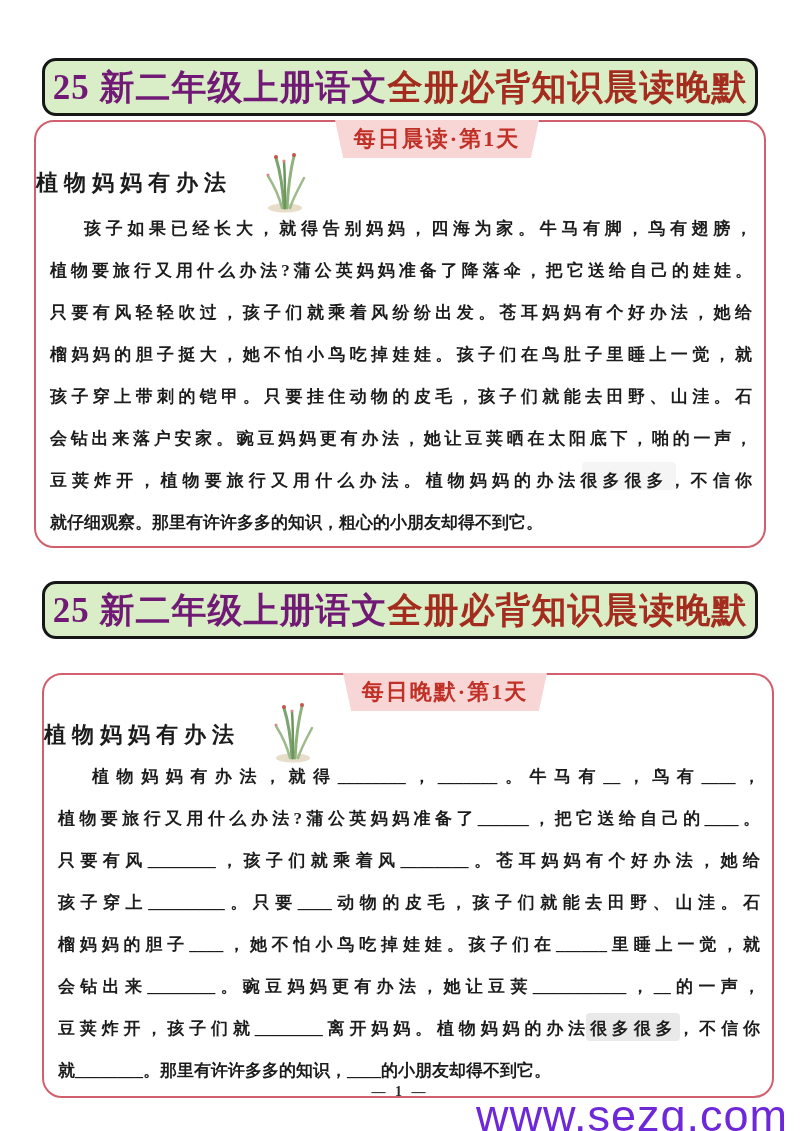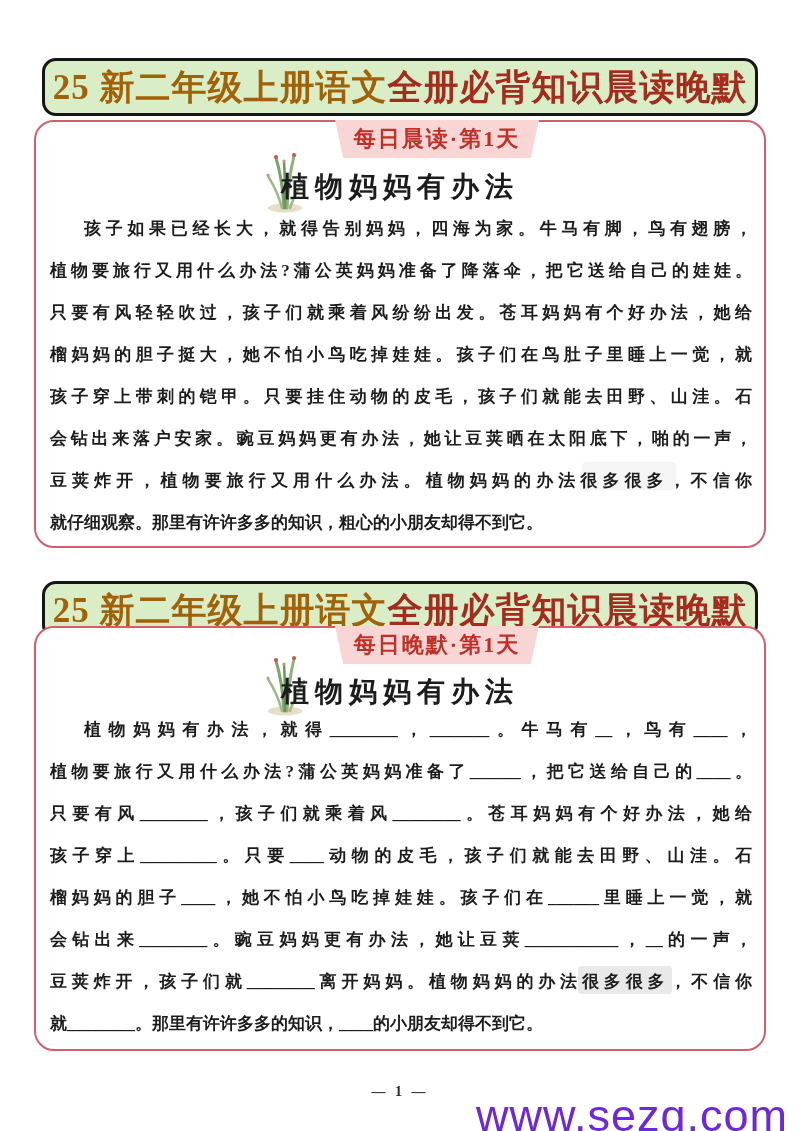--- a/index.html
+++ b/index.html
@@ -16,49 +16,49 @@
   .header-bar {
     position:absolute; left:42px; width:716px; height:58px;
     background:#d9edc6;
     border:3px solid #161616;
     border-radius:14px;
     box-sizing:border-box;
     display:flex; align-items:center; justify-content:center;
     font-weight:bold; font-size:35px; letter-spacing:1px;
     white-space:nowrap;
   }
-  .header-bar .t-black { color:#a16207; }
+  .header-bar .t-black { color:#701a75; }
   .header-bar .t-red   { color:#a42c1e; }
   .header-1 { top:58px; }
   .header-2 { top:581px; }
 
   
   .card {
     position:absolute; left:34px; width:732px;
     background:#ffffff;
     border:2px solid #d25f6e;
     border-radius:20px;
     box-sizing:border-box;
   }
   .card-1 { top:120px; height:428px; }
-  .card-2 { top:626px; height:425px; }
+  .card-2 { top:673px; height:425px;margin-left:8px; }
 
   
   .badge {
     position:absolute; left:299px; top:-2px; width:204px; height:38px;
     background:#f8d6d6;
     clip-path:polygon(0 0, 100% 0, 96% 100%, 4% 100%);
     display:flex; align-items:center; justify-content:center;
     color:#c03026; font-weight:bold; font-size:22px; letter-spacing:2px;
     white-space:nowrap;
   }
 
   .card-title {
-    position:absolute; left:0; width:100%; text-align:center;
-    font-size:28px; font-weight:bold; letter-spacing:6px;
+    position:absolute; left:0; width:100%; 
+    font-size:22px; font-weight:bold; letter-spacing:6px;
   }
   .card-1 .card-title { top:46px; }
   .card-2 .card-title { top:45px; }
 
   .plant {
     position:absolute; width:50px; height:68px;
   }
   .card-1 .plant { left:224px; top:24px; }
   .card-2 .plant { left:224px; top:21px; }
 

